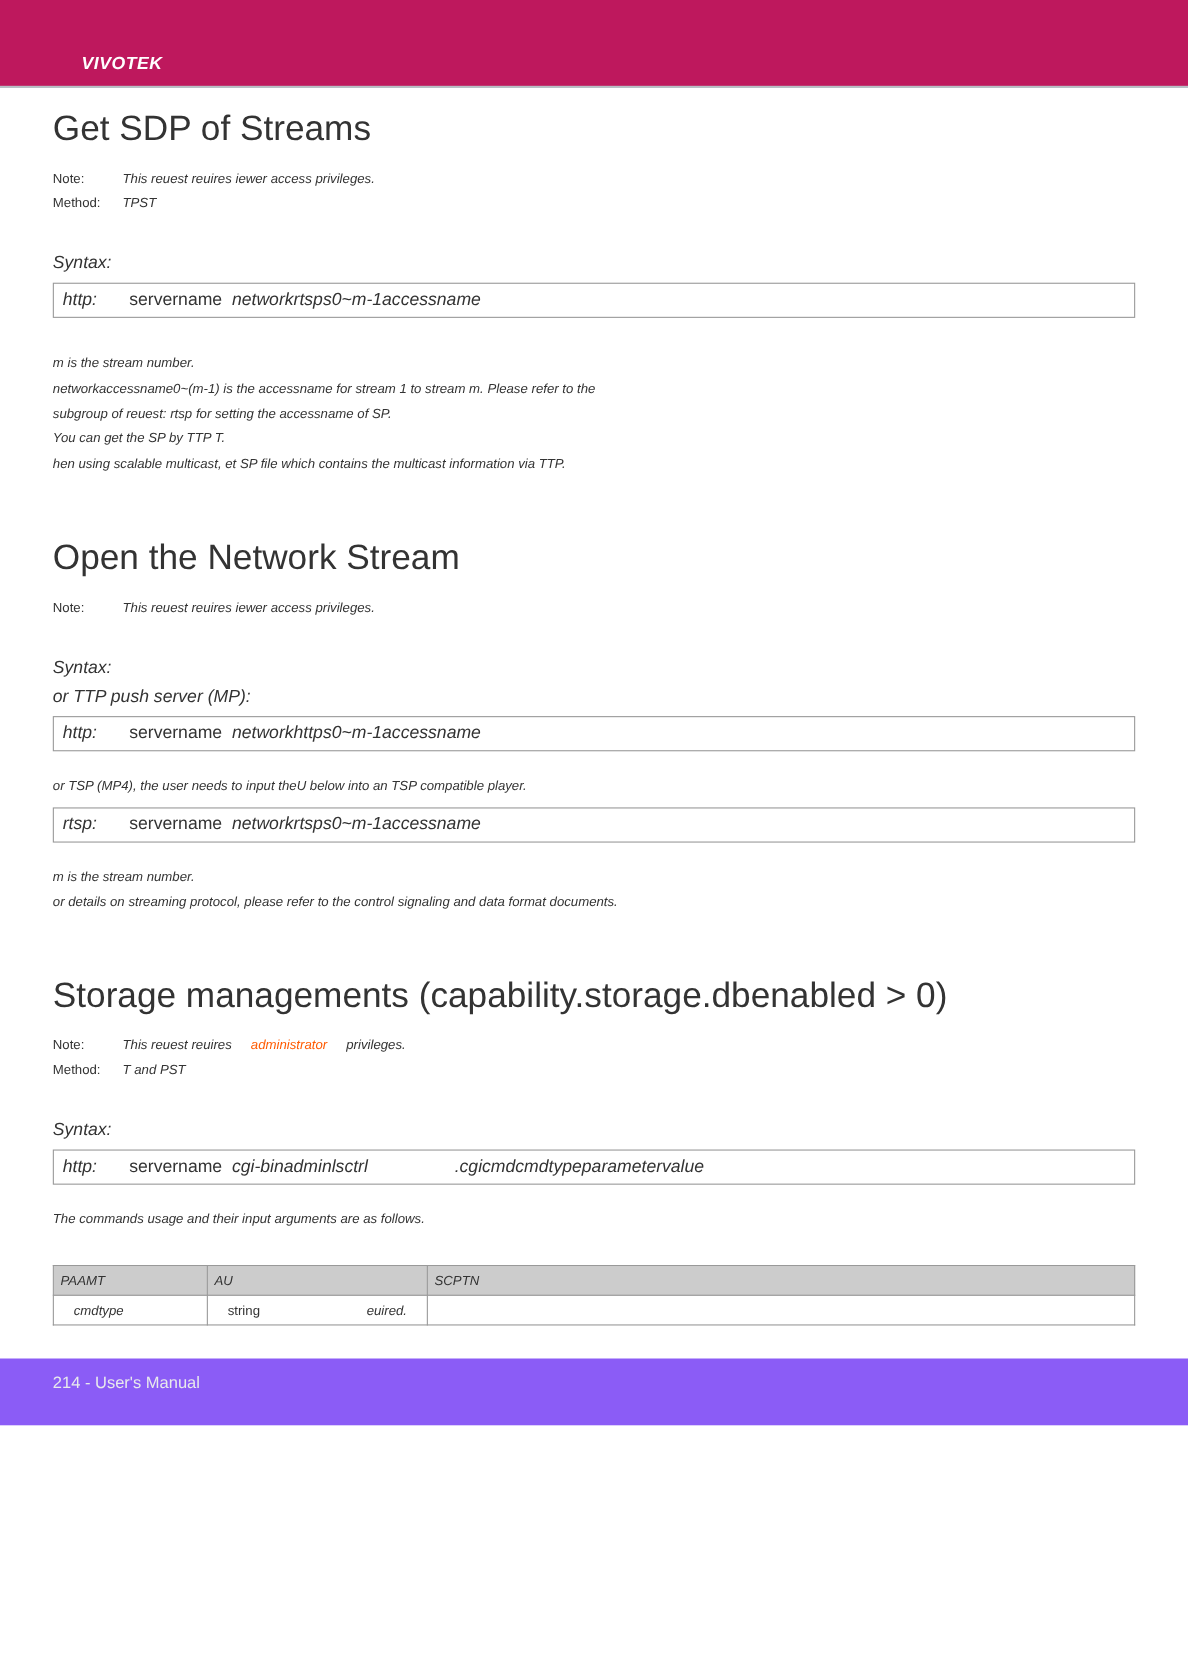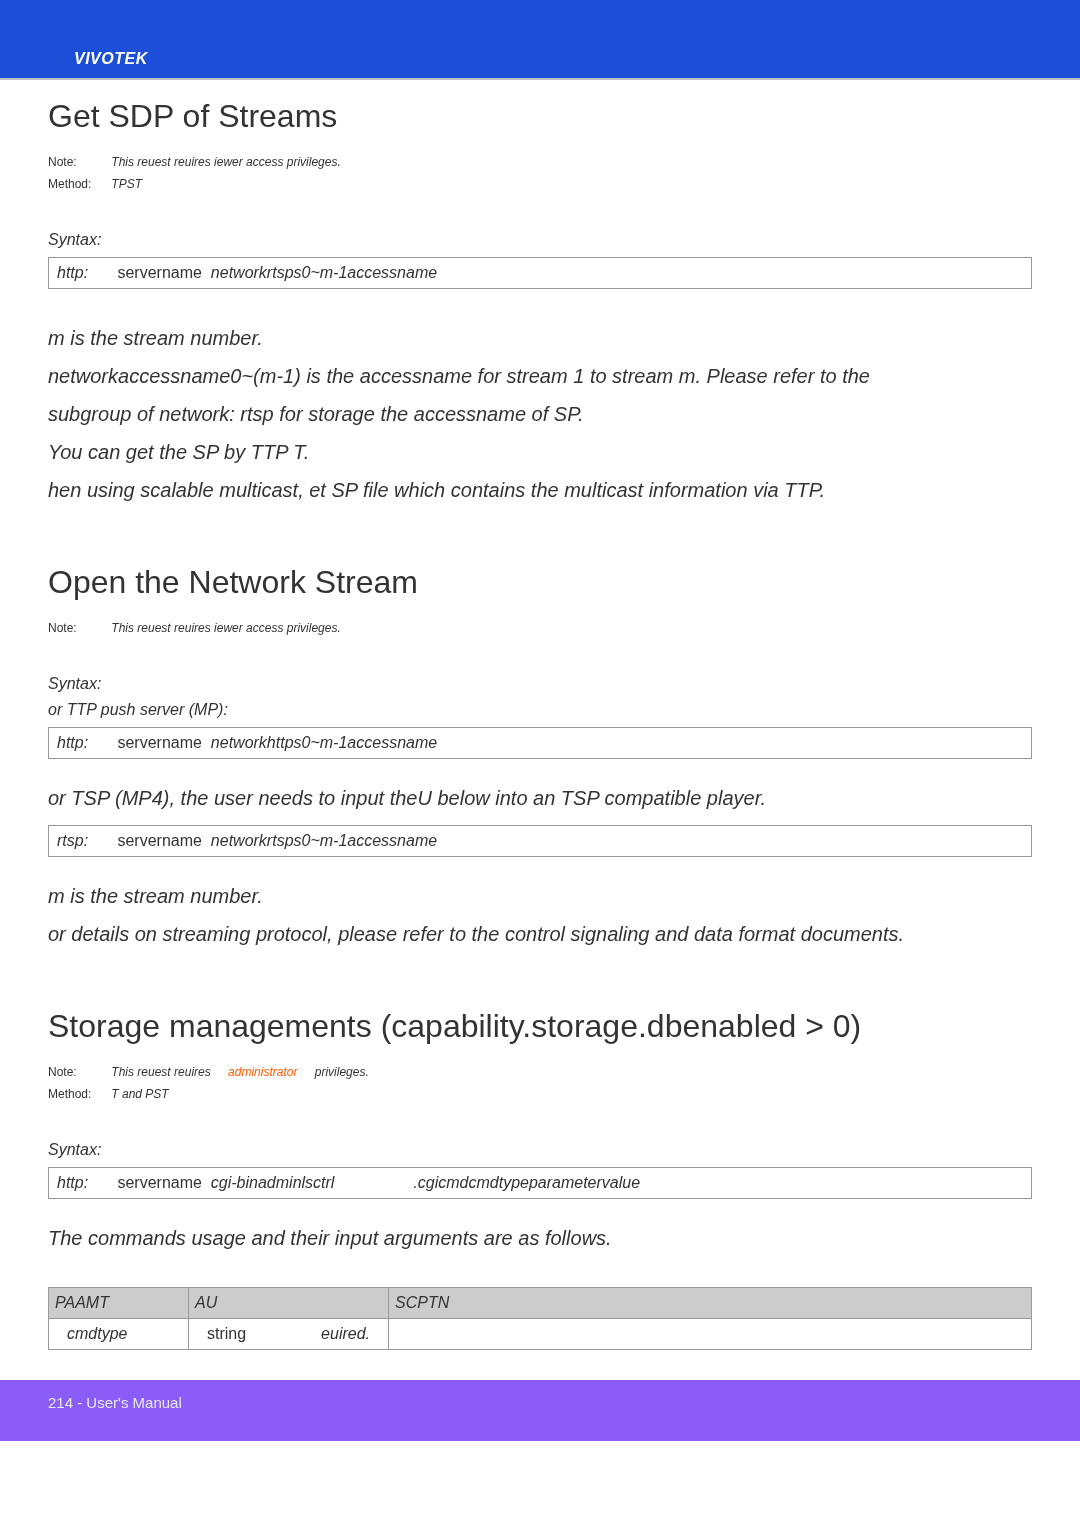--- a/index.html
+++ b/index.html
@@ -1,34 +1,34 @@
 <!DOCTYPE html>
 <html><head>
 <meta charset="utf-8">
 <style>
   * { margin: 0; padding: 0; box-sizing: border-box; }
   body { font-family: Arial, Helvetica, sans-serif; background: #fff; width: 1080px; }
-  .header-band { background: #1d4ed8; height: 80px; position: relative; border-bottom: 2px solid #b8bec4; }
+  .header-band { background: #be185d; height: 80px; position: relative; border-bottom: 2px solid #b8bec4; }
   .header-label { position: absolute; bottom: 10px; left: 74px; color: #fff; font-style: italic; font-weight: bold; font-size: 16px; letter-spacing: 0.5px; }
   .content { padding: 18px 48px 30px 48px; }
   h2 { font-size: 32px; font-weight: normal; color: #333; margin-bottom: 20px; }
   .note-line { font-size: 12px; color: #333; margin-bottom: 8px; }
   .note-line .lbl { display: inline-block; min-width: 60px; }
   .note-line .ital { font-style: italic; }
   .note-line .admin { color: #ff5a00; font-style: italic; margin: 0 14px; }
   .syntax-label { font-style: italic; font-size: 16px; color: #333; margin-top: 40px; margin-bottom: 8px; }
   .push-label { font-style: italic; font-size: 16px; color: #333; margin-bottom: 8px; }
   .codebox { border: 1px solid #999; padding: 6px 8px; font-size: 16px; color: #333; margin-bottom: 20px; }
   .codebox .proto { font-style: italic; display: inline-block; width: 56px; }
   .codebox .path { font-style: italic; }
-  .para { font-style: italic; font-size: 20px; color: #333; line-height: 1.9; margin-bottom: 0; }
+  .para { font-style: italic; font-size: 12px; color: #333; line-height: 1.9; margin-bottom: 0; }
   .para-block { margin-top: 30px; margin-bottom: 30px; }
   .para-block2 { margin-top: 20px; margin-bottom: 30px; }
   .section-gap { margin-top: 55px; }
-  table.args { width: 100%; border-collapse: collapse; margin-top: 30px; font-size: 16px; }
+  table.args { width: 100%; border-collapse: collapse; margin-top: 30px; font-size: 12px; }
   table.args th { font-style: italic; font-weight: normal; text-align: left; background: #ccc; border: 1px solid #999; padding: 6px 6px; color: #333; }
   table.args td { border: 1px solid #999; padding: 6px 18px; color: #333; font-style: italic; vertical-align: top; }
   table.args .col1 { width: 140px; }
   table.args .col2 { width: 200px; }
   .col2-cell { text-align: left; }
   .col2-span { display: flex; justify-content: space-between; }
   .col2-span .left { font-style: normal; }
   .footer-band { background: #8b5cf6; padding: 14px 48px 30px 48px; color: #e8eaec; font-size: 15px; }
 </style>
 </head>
@@ -53,21 +53,21 @@
   <div class="syntax-label">Syntax:</div>
   <div class="codebox">
     <span class="proto">http:</span>
     <span>servername</span>&nbsp;
     <span class="path">networkrtsps0~m-1accessname</span>
   </div>
 
   <div class="para-block">
     <div class="para">m is the stream number.</div>
     <div class="para">networkaccessname0~(m-1) is the accessname for stream 1 to stream m. Please refer to the</div>
-    <div class="para">subgroup of network: rtsp for storage the accessname of SP.</div>
+    <div class="para">subgroup of reuest: rtsp for setting the accessname of SP.</div>
     <div class="para">You can get the SP by TTP T.</div>
     <div class="para">hen using scalable multicast, et SP file which contains the multicast information via TTP.</div>
   </div>
 
   <div class="section-gap"></div>
   <h2>Open the Network Stream</h2>
   <div class="note-line">
     <span class="lbl">Note:</span>
     <span class="ital">This reuest reuires iewer access privileges.</span>
   </div>

